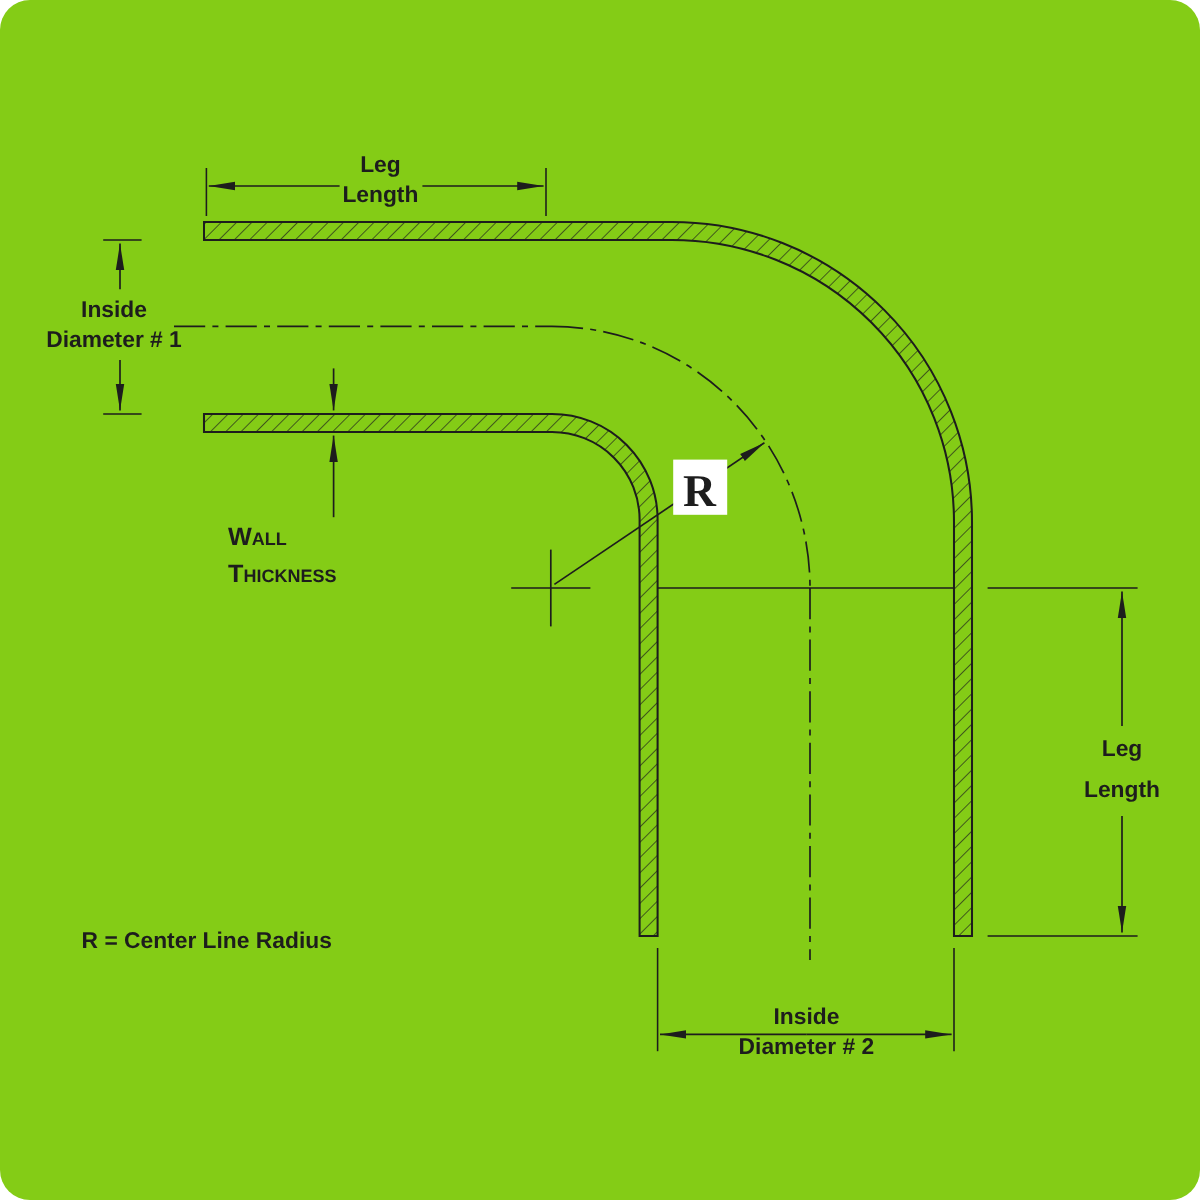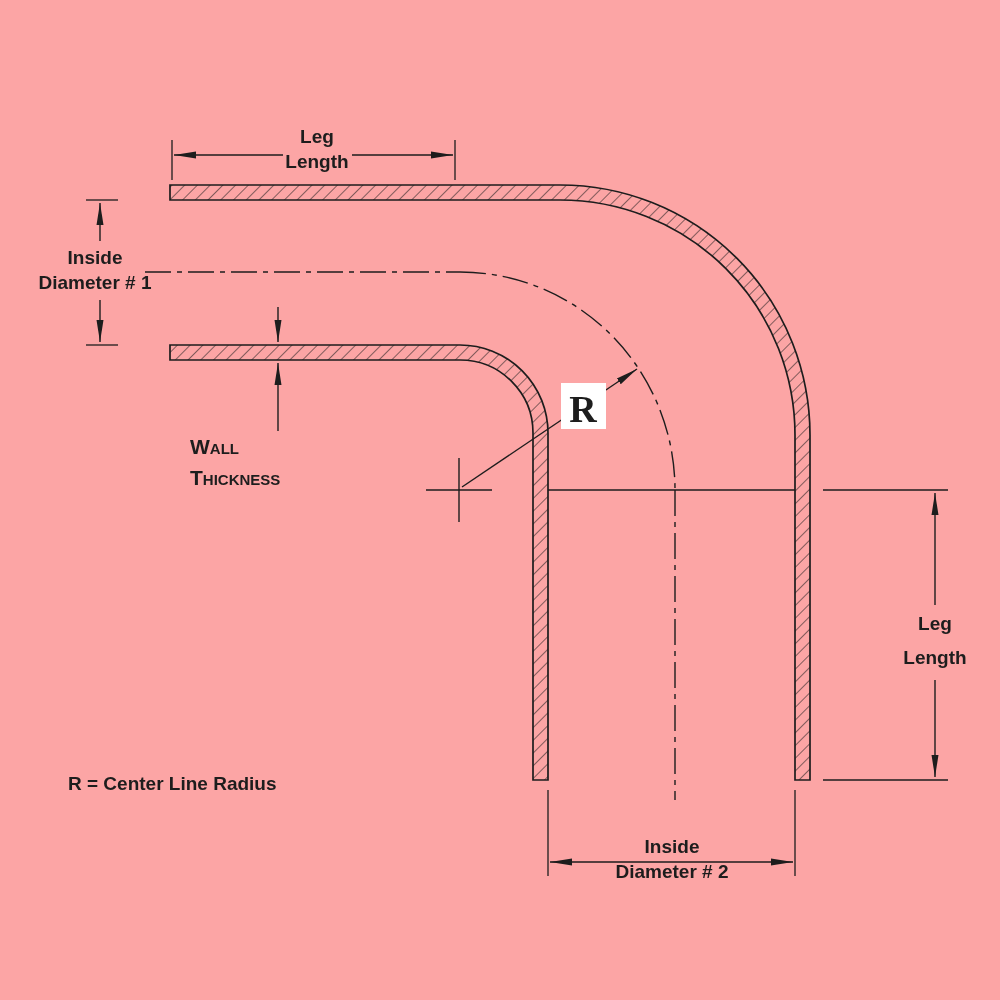--- a/index.html
+++ b/index.html
@@ -7,22 +7,23 @@
     padding: 0;
     width: 1000px;
     height: 1000px;
     background: #ffffff;
     font-family: "Liberation Sans", sans-serif;
   }
   .stage {
     position: relative;
     width: 1000px;
     height: 1000px;
-    background: #fca5a5;
+    background: #84cc16;
     overflow: hidden;
+    border-radius: 25px;
   }
   svg { display: block; }
   .outline {
     fill: url(#hatch);
     stroke: #1d1d1d;
     stroke-width: 1.7;
   }
   .dimline {
     stroke: #1d1d1d;
     stroke-width: 1.4;

